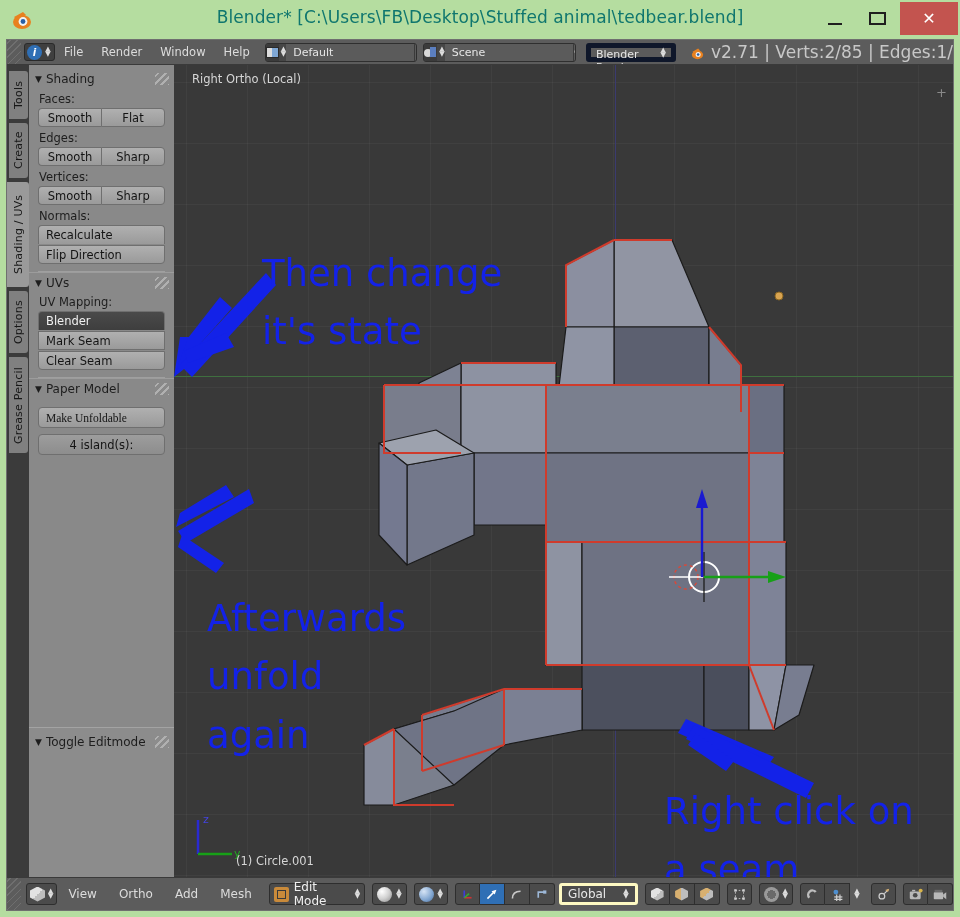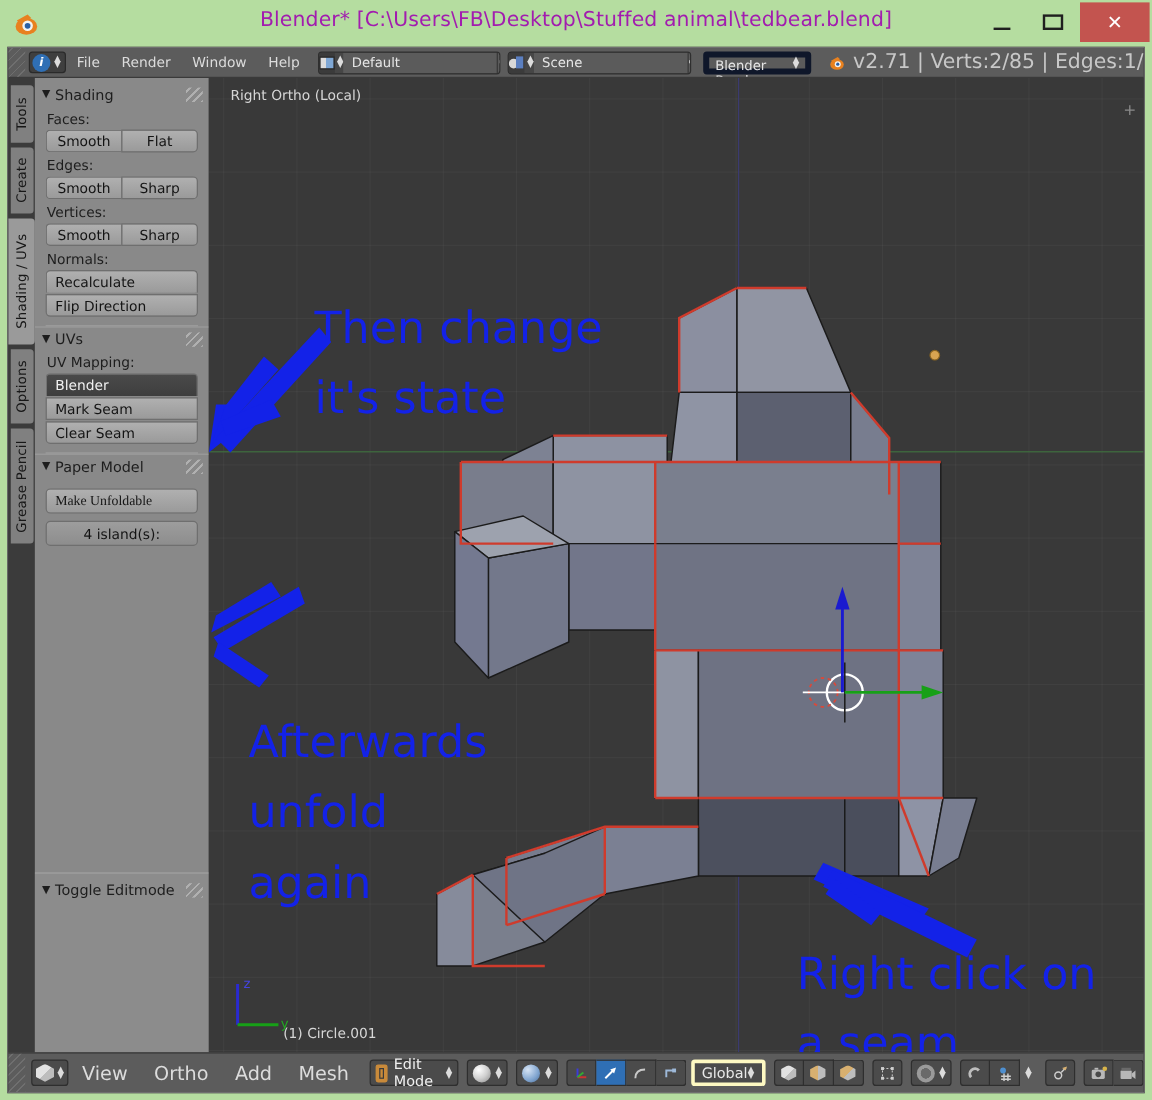--- a/index.html
+++ b/index.html
@@ -19,21 +19,21 @@
   .titlebar {
     position: absolute; left: 0; top: 0; width: 960px; height: 39px;
     background: #b5dda0;
   }
   .app-icon {
     position: absolute; left: 10px; top: 8px; width: 24px; height: 24px;
   }
   .title-text {
     position: absolute; left: 0; top: 7px; width: 960px;
     text-align: center;
-    font-size: 17px; color: #a21caf;
+    font-size: 17px; color: #0f766e;
     letter-spacing: 0.1px;
     font-family: "DejaVu Sans", sans-serif;
   }
   .win-btn {
     position: absolute; top: 0; height: 33px;
     display: flex; align-items: center; justify-content: center;
     color: #222; font-size: 15px;
   }
   .win-min { right: 104px; top: 2px; width: 42px; }
   .win-max { right: 62px; top: 2px; width: 42px; }
@@ -287,21 +287,21 @@
     display:flex; align-items:center; height: 22px;
     background: #4b4b4b; border:1px solid #2e2e2e; border-radius:3px;
     margin-left: 5px; padding: 0 3px;
   }
   .cube-ico {
     width: 15px; height: 15px;
     background: linear-gradient(135deg, #e2e2e2 0 50%, #bdbdbd 50% 100%);
     clip-path: polygon(50% 0, 100% 27%, 100% 74%, 50% 100%, 0 74%, 0 27%);
   }
   .vh-menu {
-    padding: 0 11px; color:#dcdcdc; font-size: 16px;
+    padding: 0 11px; color:#dcdcdc; font-size: 12px;
     height: 17px; display:flex; align-items:center;
   }
   .mode-box {
     display:flex; align-items:center; height: 22px; gap:5px;
     background: #4b4b4b; border: 1px solid #2e2e2e; border-radius:3px;
     margin-left: 6px; padding: 0 4px; color:#f0f0f0; font-size: 12px;
   }
   .mode-ico {
     width: 16px; height: 15px; background: #c98a3a; border-radius: 2px;
     position: relative;

